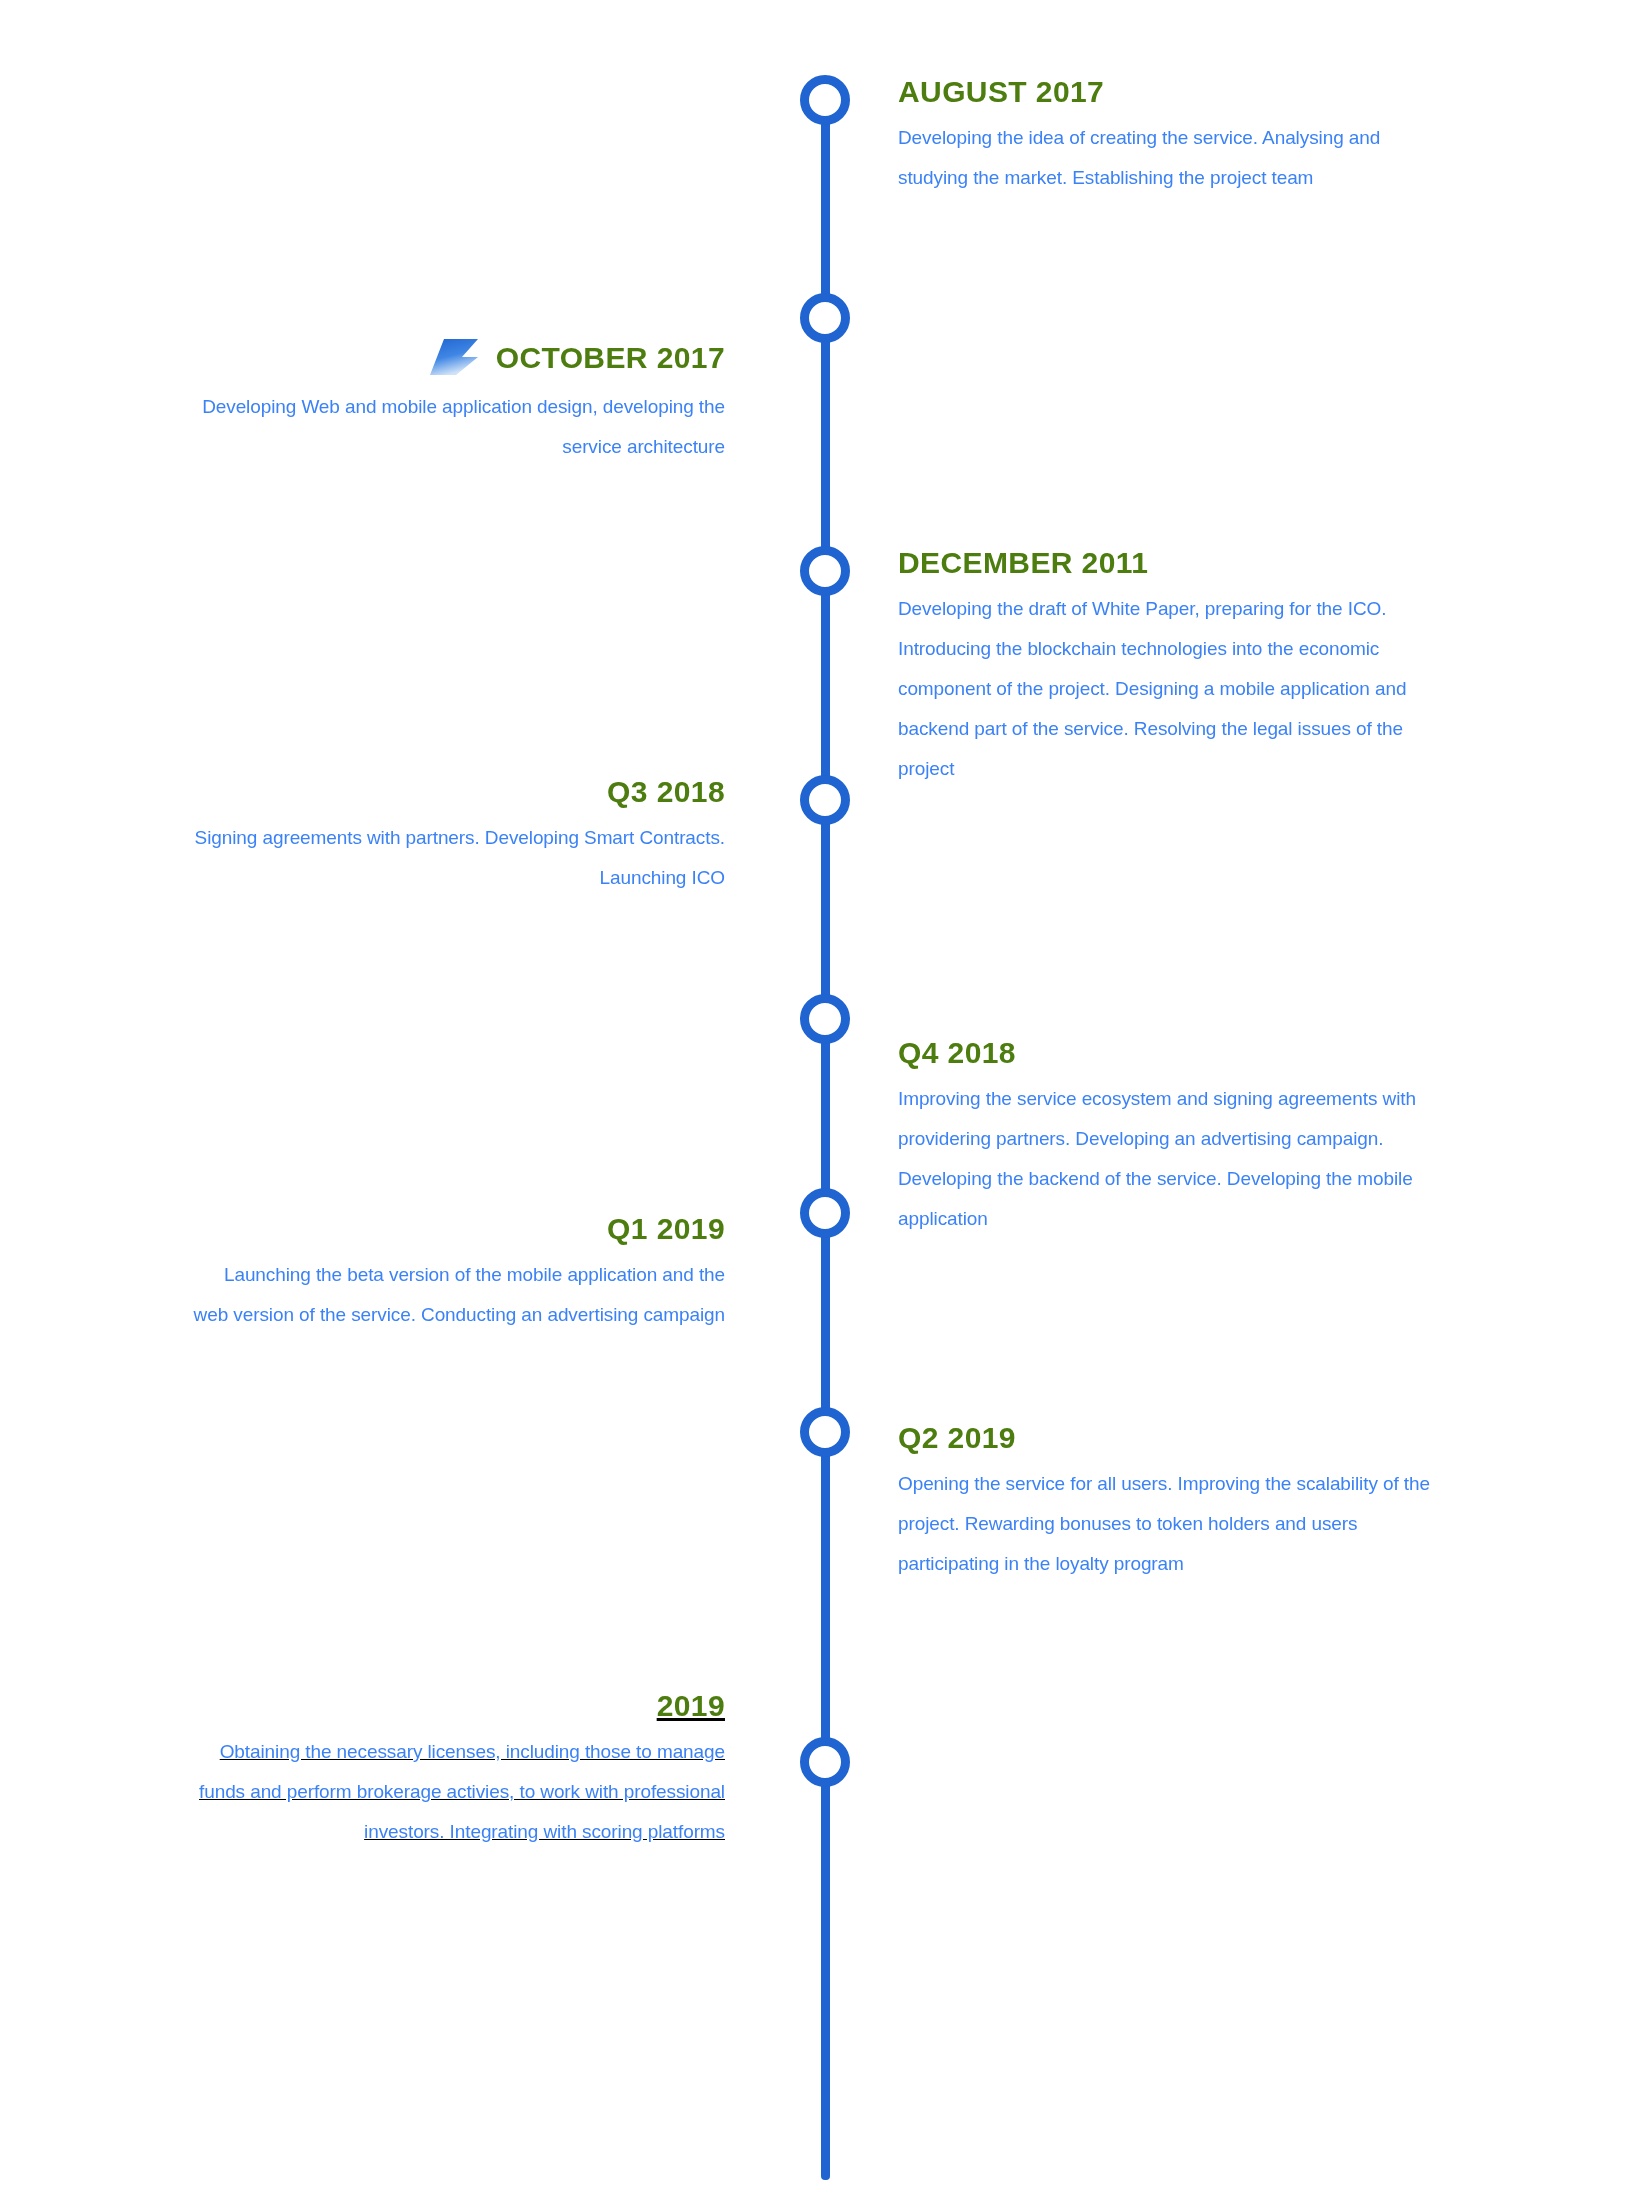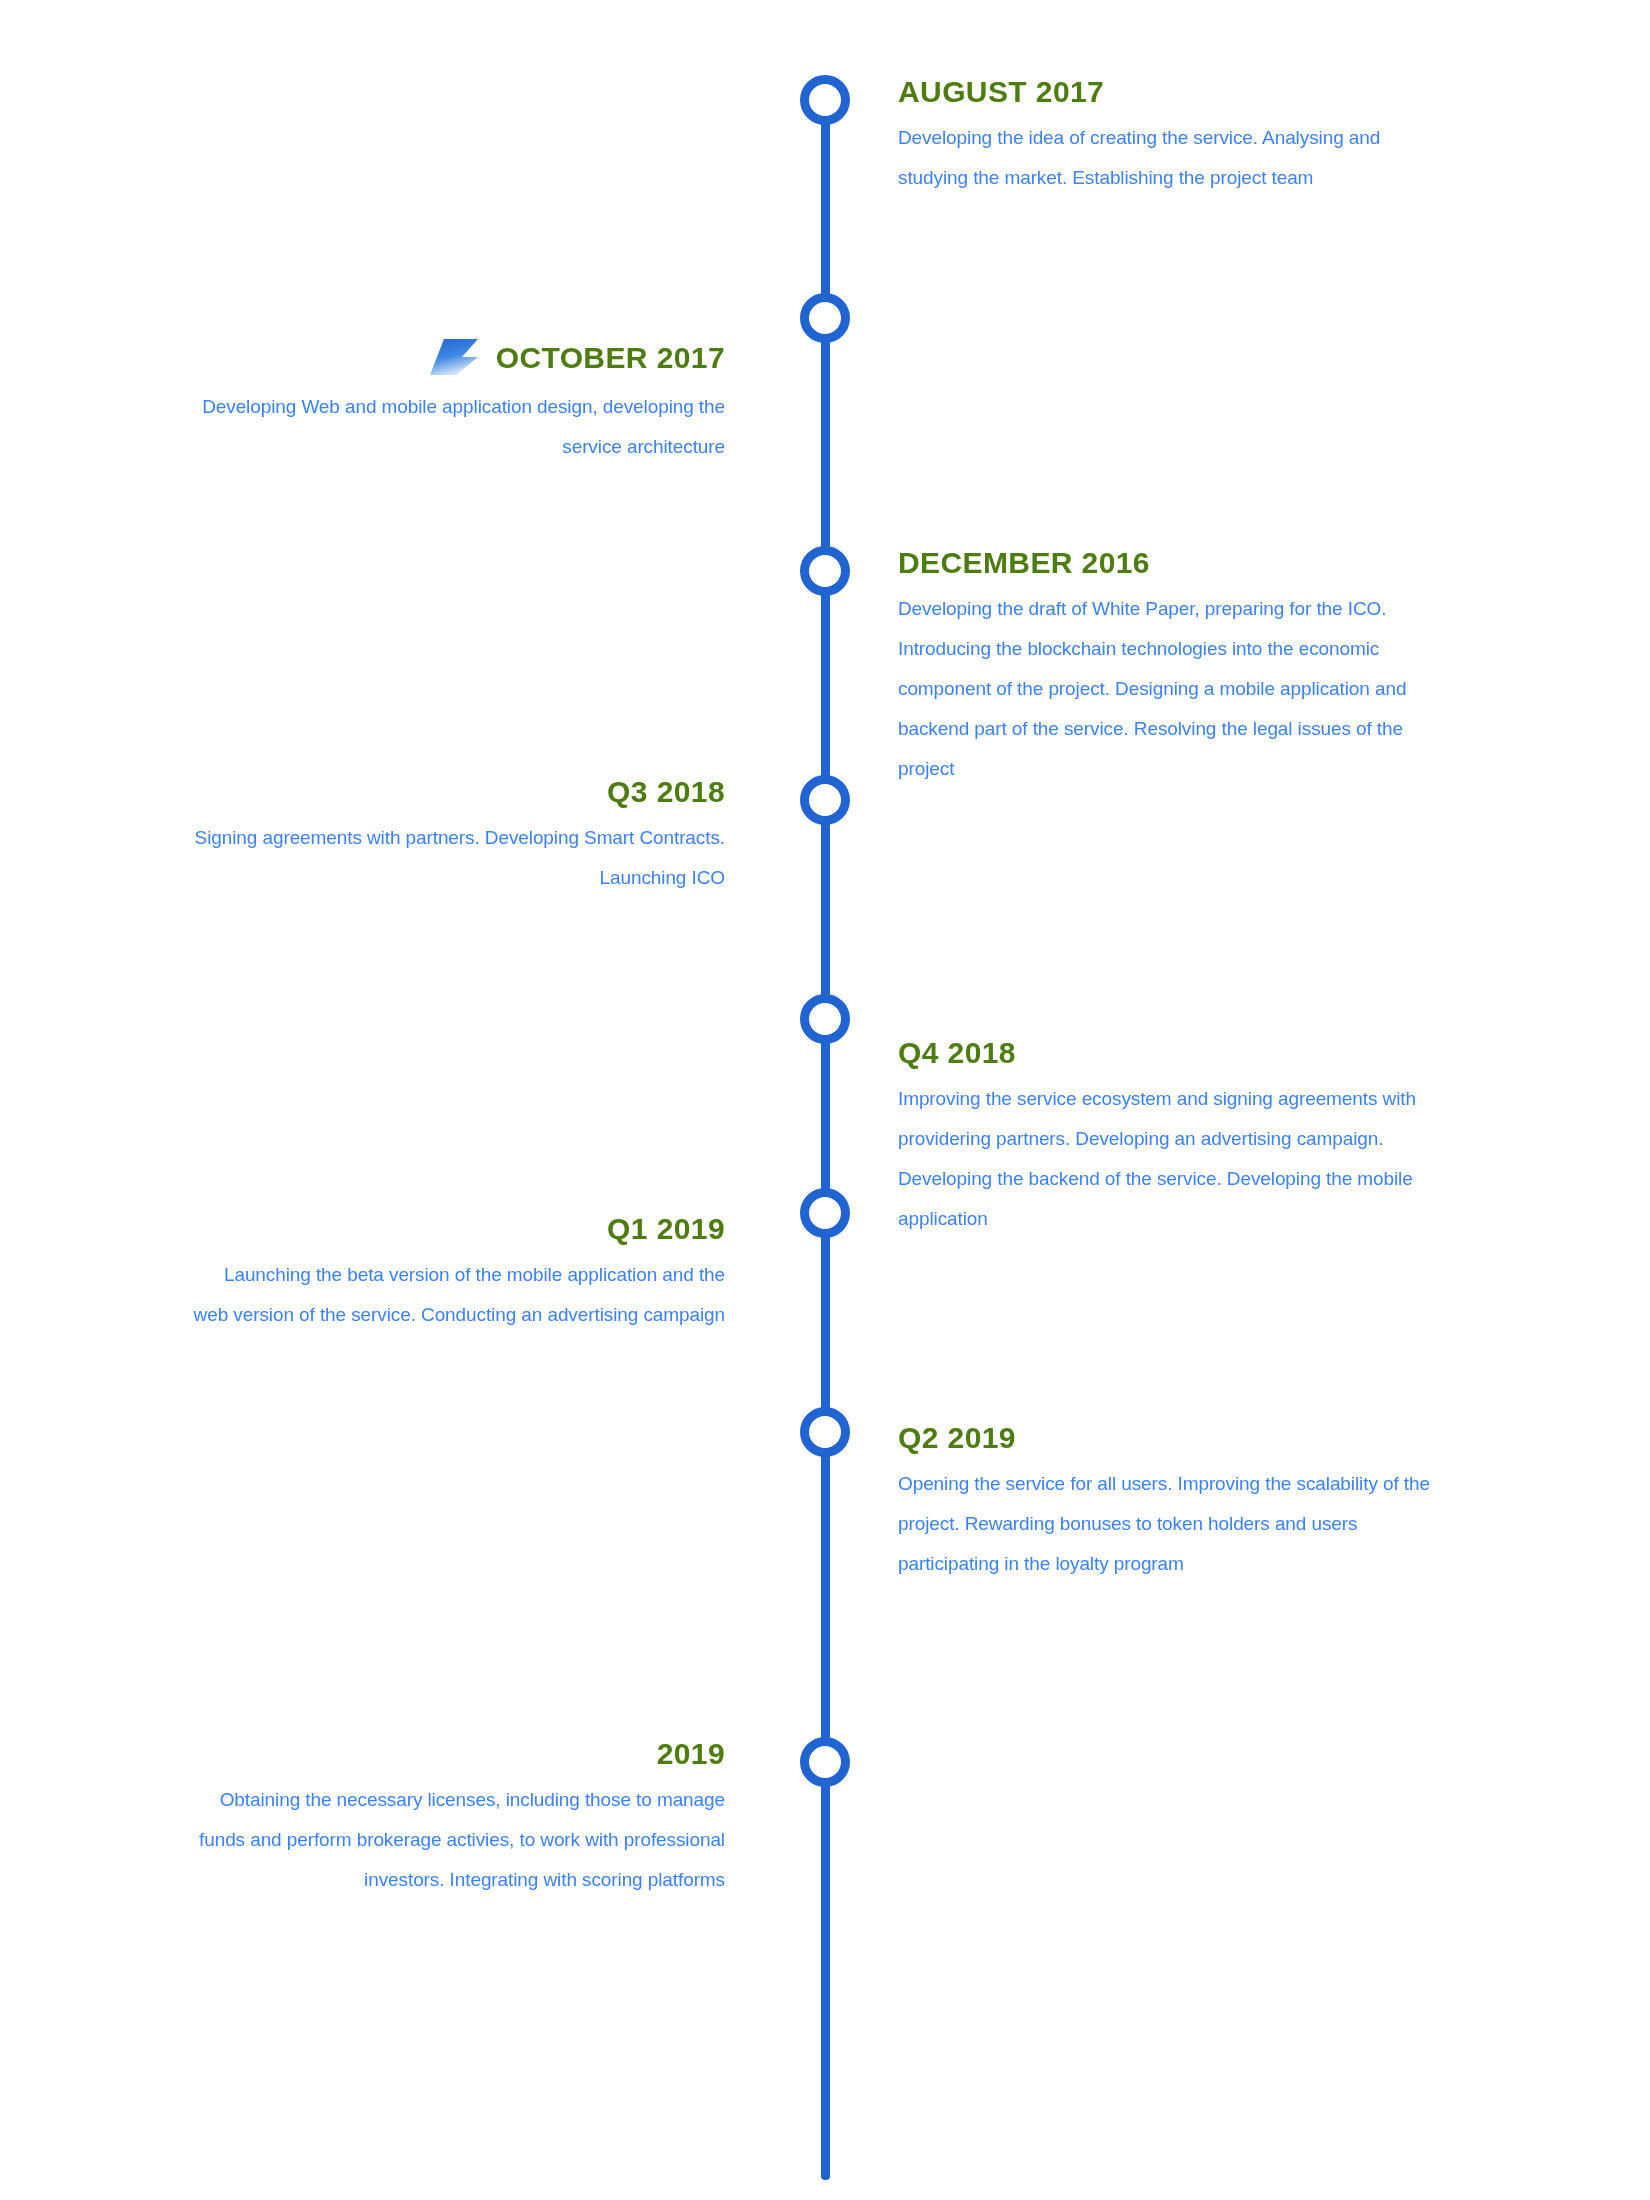--- a/index.html
+++ b/index.html
@@ -125,21 +125,21 @@
         <path d="M16 2 L50 2 L34 20 L50 20 L28 38 L2 38 Z" fill="url(#brandGrad)"></path>
       </svg>
       <div class="entry-title">OCTOBER 2017</div>
     </div>
     <div class="entry-body">Developing Web and mobile application design, developing the service architecture</div>
   </div>
 
   <div class="node" style="top:571px;"></div>
   <div class="entry right" style="top:546px;">
     <div class="entry-head">
-      <div class="entry-title">DECEMBER 2016</div>
+      <div class="entry-title">DECEMBER 2011</div>
     </div>
     <div class="entry-body">Developing the draft  of White Paper, preparing for the ICO. Introducing the blockchain technologies into the economic component of the project. Designing a mobile application and backend part of the service. Resolving the legal issues of the project</div>
   </div>
 
   <div class="node" style="top:800px;"></div>
   <div class="entry left" style="top:775px;">
     <div class="entry-head">
       <div class="entry-title">Q3 2018</div>
     </div>
     <div class="entry-body">Signing agreements with partners. Developing Smart Contracts. Launching ICO</div>
@@ -163,20 +163,20 @@
 
   <div class="node" style="top:1432px;"></div>
   <div class="entry right" style="top:1421px;">
     <div class="entry-head">
       <div class="entry-title">Q2 2019</div>
     </div>
     <div class="entry-body">Opening the service for all users. Improving the scalability of the project. Rewarding bonuses to token holders and users participating in the loyalty program</div>
   </div>
 
   <div class="node" style="top:1762px;"></div>
-  <div class="entry left" style="top:1737px;">
+  <div class="entry left" style="top:1689px;text-decoration:underline;">
     <div class="entry-head">
       <div class="entry-title">2019</div>
     </div>
     <div class="entry-body">Obtaining the necessary licenses, including those to manage funds and perform brokerage activies, to work with professional investors. Integrating with scoring platforms</div>
   </div>
 
 </div>
 
 </body></html>

